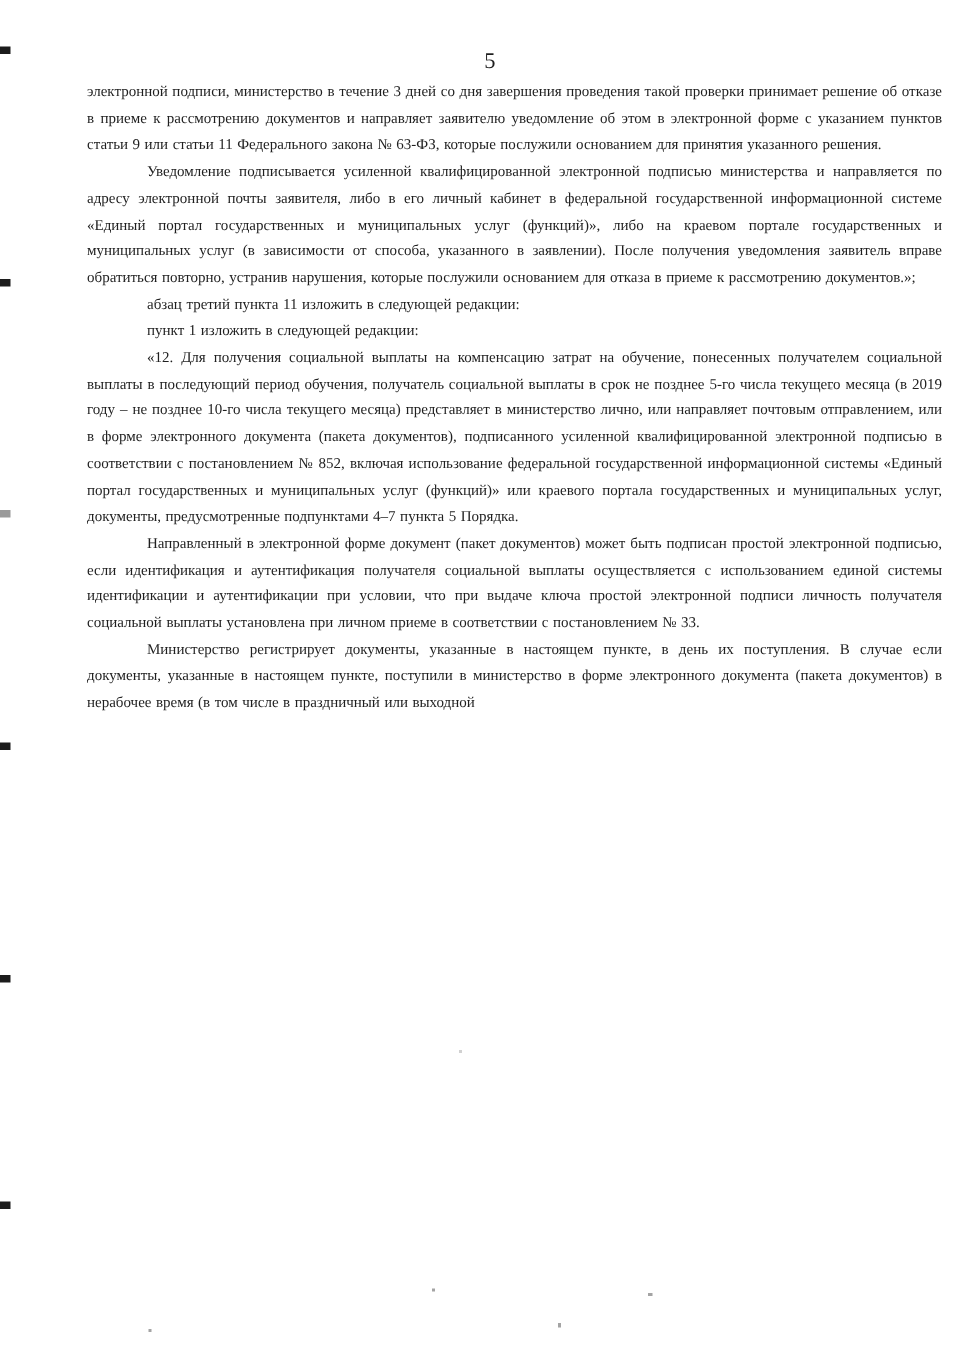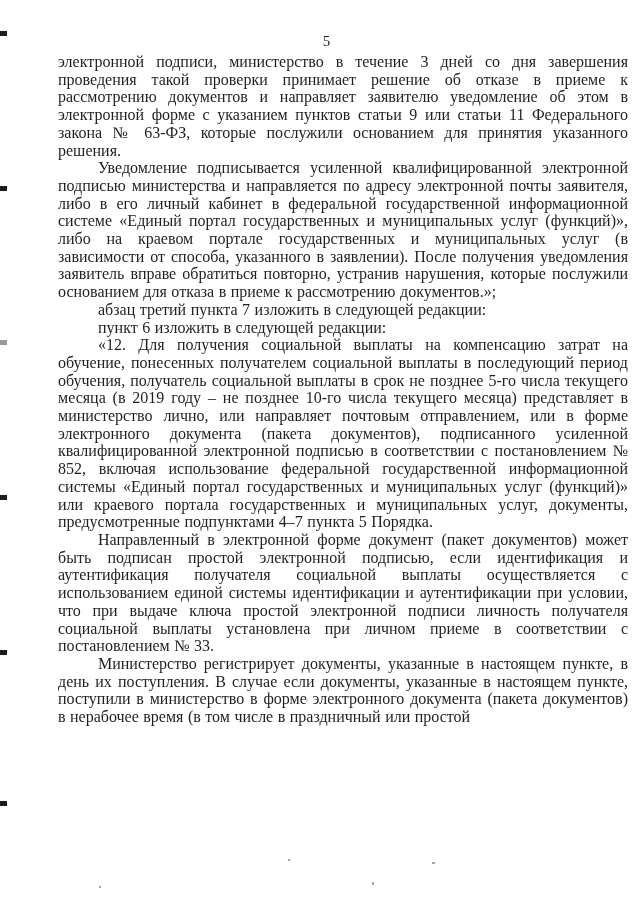--- a/index.html
+++ b/index.html
@@ -23,21 +23,21 @@
     right: 0;
     text-align: center;
     font-size: 15px;
     letter-spacing: 1px;
   }
   .text-block {
     position: absolute;
     top: 53px;
     left: 58px;
     width: 570px;
-    font-size: 16px;
+    font-size: 10px;
     line-height: 17.7px;
     text-align: justify;
   }
   .para {
     margin: 0;
     padding: 0;
     text-indent: 40px;
     word-spacing: 0.5px;
   }
   .para.no-indent {
@@ -82,25 +82,25 @@
   <div class="scan-mark m3"></div>
   <div class="scan-mark m4"></div>
   <div class="scan-mark m5"></div>
   <div class="scan-mark m6"></div>
 
   <div class="page-number">5</div>
 
   <div class="text-block">
     <p class="para no-indent">электронной подписи, министерство в течение 3 дней со дня завершения проведения такой проверки принимает решение об отказе в приеме к рассмотрению документов и направляет заявителю уведомление об этом в электронной форме с указанием пунктов статьи 9 или статьи 11 Федерального закона № 63-ФЗ, которые послужили основанием для принятия указанного решения.</p>
     <p class="para">Уведомление подписывается усиленной квалифицированной электронной подписью министерства и направляется по адресу электронной почты заявителя, либо в его личный кабинет в федеральной государственной информационной системе «Единый портал государственных и муниципальных услуг (функций)», либо на краевом портале государственных и муниципальных услуг (в зависимости от способа, указанного в заявлении). После получения уведомления заявитель вправе обратиться повторно, устранив нарушения, которые послужили основанием для отказа в приеме к рассмотрению документов.»;</p>
-    <p class="para">абзац третий пункта 7 изложить в следующей редакции:</p>
-    <p class="para">пункт 6 изложить в следующей редакции:</p>
+    <p class="para">абзац третий пункта 11 изложить в следующей редакции:</p>
+    <p class="para">пункт 1 изложить в следующей редакции:</p>
     <p class="para">«12. Для получения социальной выплаты на компенсацию затрат на обучение, понесенных получателем социальной выплаты в последующий период обучения, получатель социальной выплаты в срок не позднее 5-го числа текущего месяца (в 2019 году – не позднее 10-го числа текущего месяца) представляет в министерство лично, или направляет почтовым отправлением, или в форме электронного документа (пакета документов), подписанного усиленной квалифицированной электронной подписью в соответствии с постановлением № 852, включая использование федеральной государственной информационной системы «Единый портал государственных и муниципальных услуг (функций)» или краевого портала государственных и муниципальных услуг, документы, предусмотренные подпунктами 4–7 пункта 5 Порядка.</p>
     <p class="para">Направленный в электронной форме документ (пакет документов) может быть подписан простой электронной подписью, если идентификация и аутентификация получателя социальной выплаты осуществляется с использованием единой системы идентификации и аутентификации при условии, что при выдаче ключа простой электронной подписи личность получателя социальной выплаты установлена при личном приеме в соответствии с постановлением № 33.</p>
-    <p class="para">Министерство регистрирует документы, указанные в настоящем пункте, в день их поступления. В случае если документы, указанные в настоящем пункте, поступили в министерство в форме электронного документа (пакета документов) в нерабочее время (в том числе в праздничный или простой</p>
+    <p class="para">Министерство регистрирует документы, указанные в настоящем пункте, в день их поступления. В случае если документы, указанные в настоящем пункте, поступили в министерство в форме электронного документа (пакета документов) в нерабочее время (в том числе в праздничный или выходной</p>
   </div>
 
   <div class="speck s1"></div>
   <div class="speck s2"></div>
   <div class="speck s3"></div>
   <div class="speck s4"></div>
   <div class="speck s5"></div>
   <div class="speck s6"></div>
 
 </div>

